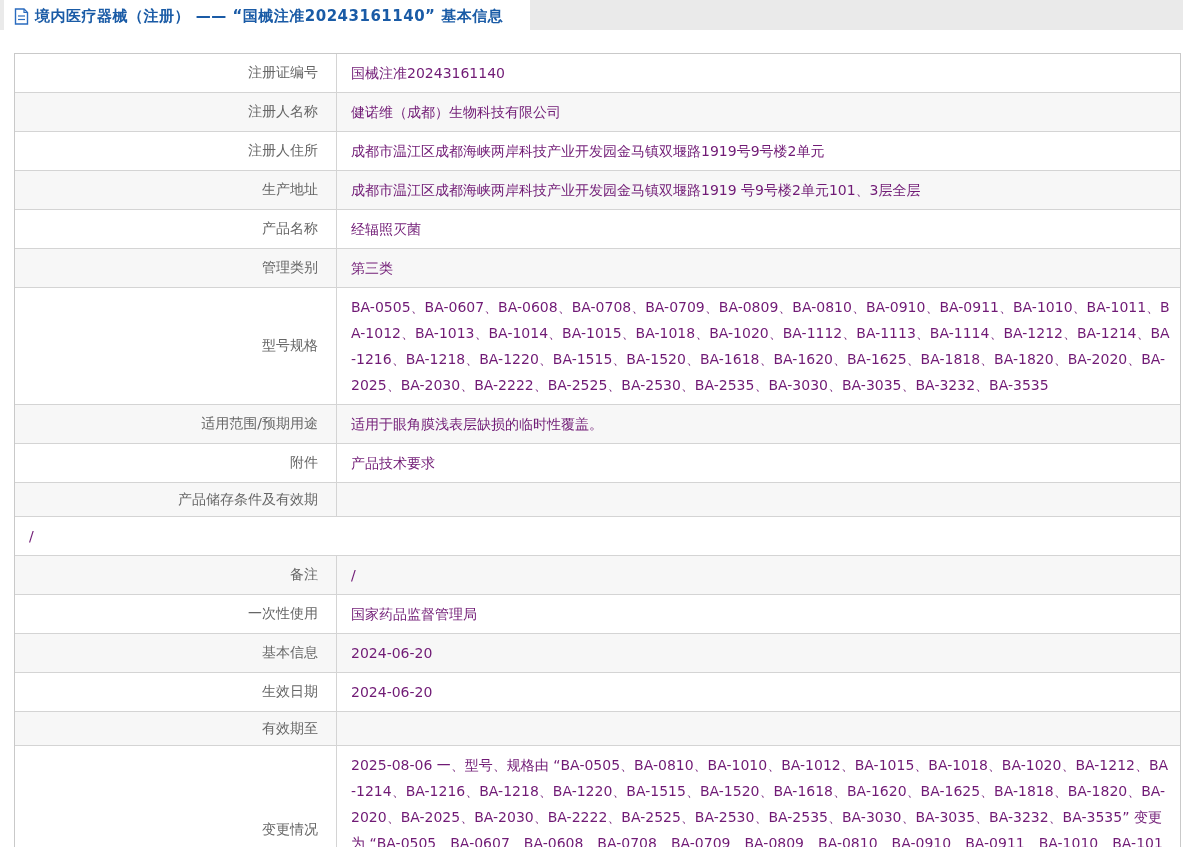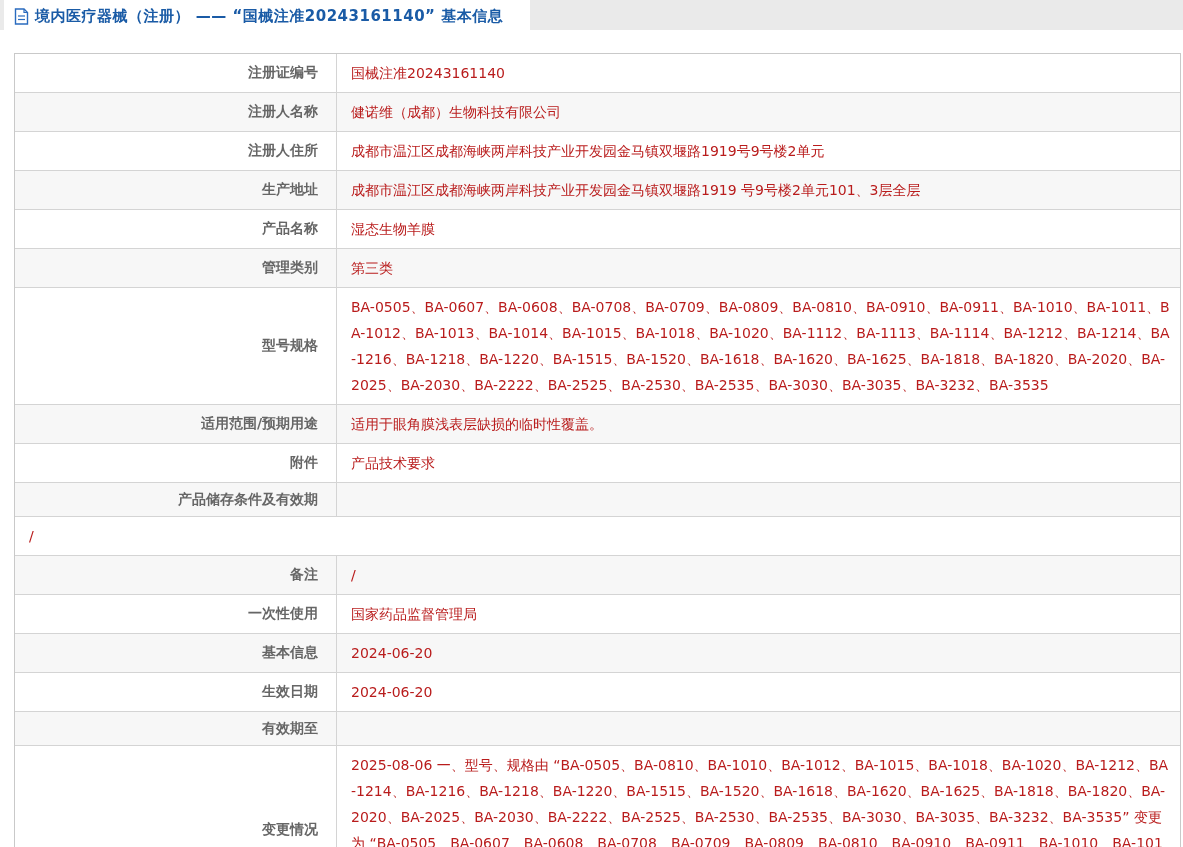--- a/index.html
+++ b/index.html
@@ -26,24 +26,24 @@
     border:1px solid #c9c9c9;border-bottom:none;background:#fff;
   }
   .row{
     display:flex;align-items:stretch;border-bottom:1px solid #d4d4d4;background:#ffffff;
   }
   .row:nth-child(even){background:#f7f7f7;}
   .cell{box-sizing:border-box;font-size:14px;display:flex;}
   .cell.label{
     width:322px;flex:0 0 322px;color:#666666;
     justify-content:flex-end;align-items:center;text-align:right;
-    padding:6px 18px 6px 8px;border-right:1px solid #d4d4d4;min-height:33px;font-weight:bold;
+    padding:6px 18px 6px 8px;border-right:1px solid #d4d4d4;min-height:33px;
   }
   .cell.value{
-    flex:1 1 auto;color:#b91c1c;align-items:center;
+    flex:1 1 auto;color:#701a75;align-items:center;
     padding:6px 10px 6px 14px;line-height:26px;
     word-break:break-all;min-height:33px;
   }
 </style>
 </head>
 <body>
 
 <div class="topbar">
   <div class="title-tab">
     <svg class="doc-icon" viewBox="0 0 15 17" xmlns="http://www.w3.org/2000/svg">
@@ -68,21 +68,21 @@
   <div class="row">
     <div class="cell label">注册人住所</div>
     <div class="cell value">成都市温江区成都海峡两岸科技产业开发园金马镇双堰路1919号9号楼2单元</div>
   </div>
   <div class="row">
     <div class="cell label">生产地址</div>
     <div class="cell value">成都市温江区成都海峡两岸科技产业开发园金马镇双堰路1919 号9号楼2单元101、3层全层</div>
   </div>
   <div class="row">
     <div class="cell label">产品名称</div>
-    <div class="cell value">湿态生物羊膜</div>
+    <div class="cell value">经辐照灭菌</div>
   </div>
   <div class="row">
     <div class="cell label">管理类别</div>
     <div class="cell value">第三类</div>
   </div>
   <div class="row">
     <div class="cell label">型号规格</div>
     <div class="cell value">BA-0505、BA-0607、BA-0608、BA-0708、BA-0709、BA-0809、BA-0810、BA-0910、BA-0911、BA-1010、BA-1011、BA-1012、BA-1013、BA-1014、BA-1015、BA-1018、BA-1020、BA-1112、BA-1113、BA-1114、BA-1212、BA-1214、BA-1216、BA-1218、BA-1220、BA-1515、BA-1520、BA-1618、BA-1620、BA-1625、BA-1818、BA-1820、BA-2020、BA-2025、BA-2030、BA-2222、BA-2525、BA-2530、BA-2535、BA-3030、BA-3035、BA-3232、BA-3535</div>
   </div>
   <div class="row">

